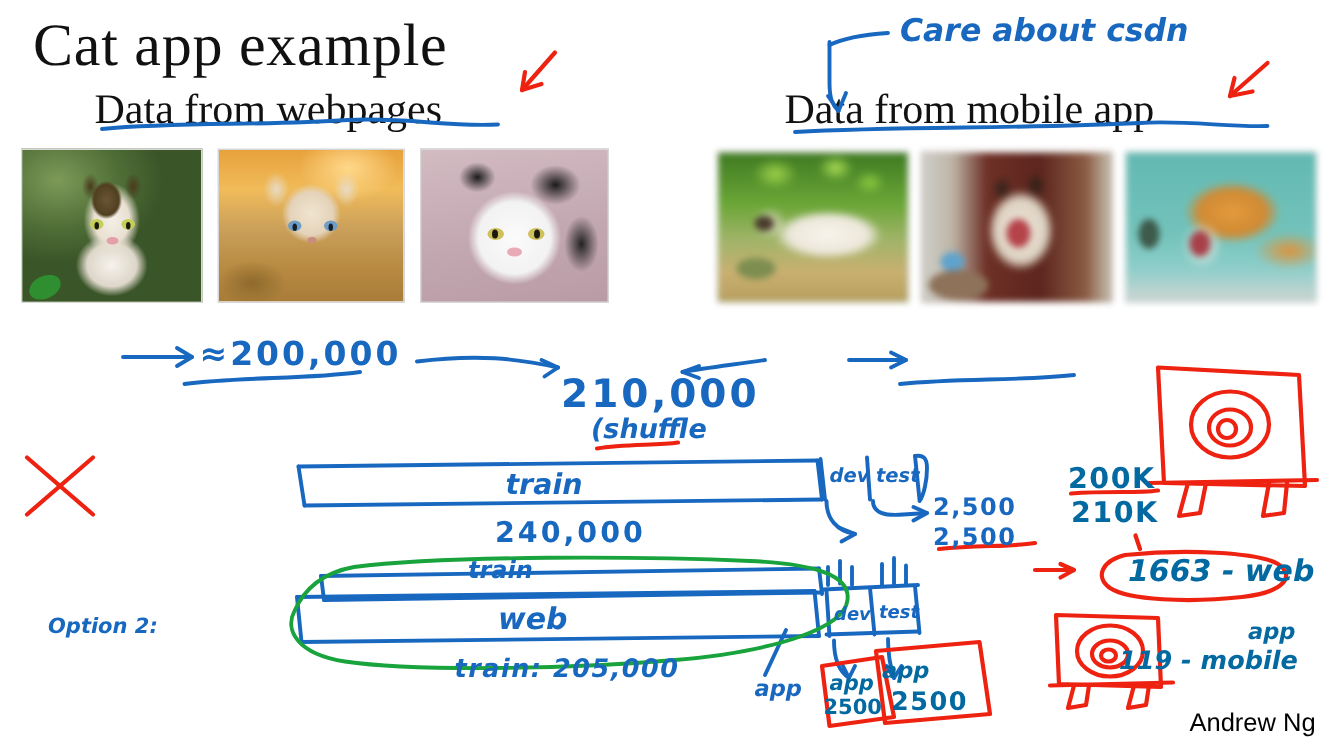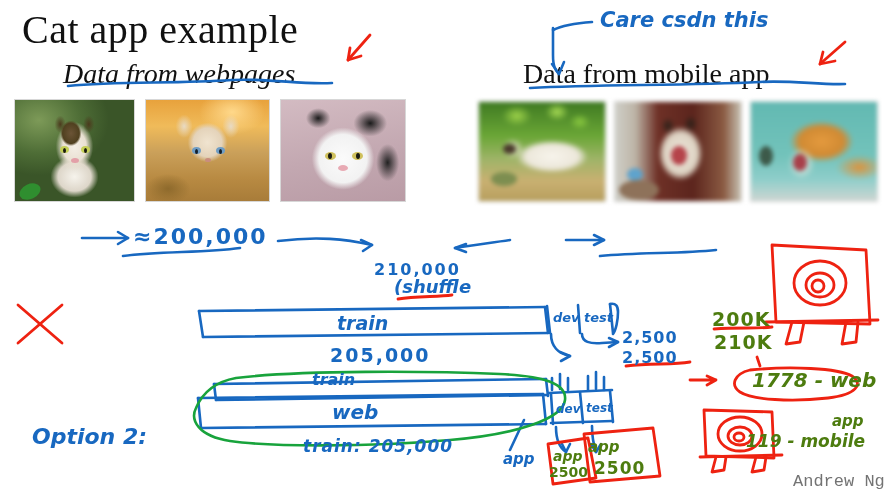--- a/index.html
+++ b/index.html
@@ -5,42 +5,42 @@
   html,body{margin:0;padding:0;background:#fff;}
   body{width:896px;height:501px;position:relative;overflow:hidden;
        font-family:"Liberation Sans",sans-serif;}
   .stage{position:absolute;inset:0;width:896px;height:501px;}
   .abs{position:absolute;}
 
   
   .title{font-family:"Liberation Serif",serif;font-size:40px;color:#111;
          left:22px;top:6px;letter-spacing:.5px;}
   .hdr{font-family:"Liberation Serif",serif;font-size:28px;color:#111;white-space:nowrap;}
-  .hdr.left{left:63px;top:58px;font-style:italic;}
+  .hdr.left{left:63px;top:58px;}
   .hdr.right{left:523px;top:58px;}
 
   
   .ink{color:#1868c0;white-space:nowrap;}
-  .ink.red{color:#4d7c0f;}
+  .ink.red{color:#0369a1;}
   .hw{font-family:"DejaVu Sans",sans-serif;font-weight:600;}
   .hw-i{font-style:italic;}
 
   
   .photo{position:absolute;border:1px solid #d7d7d7;overflow:hidden;}
   .blurred{filter:blur(2.2px);}
   .ph-in{position:absolute;inset:0;}
   .dot{position:absolute;border-radius:50%;}
 
   svg.ov{position:absolute;left:0;top:0;width:896px;height:501px;
          overflow:visible;pointer-events:none;}
 
   .wm{position:absolute;left:455px;top:470px;font-family:"Liberation Serif",serif;
       font-size:21px;color:#e3e3e3;letter-spacing:.5px;white-space:nowrap;}
-  .ng{position:absolute;left:793px;top:472px;font-size:17px;color:#737373;
-      font-family:Liberation Mono, monospace;white-space:nowrap;}
+  .ng{position:absolute;left:793px;top:472px;font-size:17px;color:#000000;
+      font-family:Liberation Sans, sans-serif;white-space:nowrap;}
 </style>
 </head>
 <body>
 
 <div class="stage">
 
   <div class="abs title">Cat app example</div>
   <div class="abs hdr left">Data from webpages</div>
   <div class="abs hdr right">Data from mobile app</div>
 
@@ -244,46 +244,46 @@
         <ellipse cx="740" cy="434" rx="22" ry="17"></ellipse>
         <ellipse cx="740" cy="436" rx="12" ry="9"></ellipse>
         <ellipse cx="739" cy="437" rx="5" ry="4"></ellipse>
       </g>
 
       <path d="M548 444 L588 438 L596 478 L553 484 Z"></path>
       <path d="M584 434 L653 428 L660 476 L590 482 Z"></path>
     </g>
   </svg>
 
-  <div class="abs ink hw hw-i" style="left:600px;top:8px;font-size:21px;">Care csdn this</div>
+  <div class="abs ink hw hw-i" style="left:600px;top:8px;font-size:21px;">Care about csdn</div>
 
   <div class="abs ink hw" style="left:133px;top:224px;font-size:22px;letter-spacing:2px;text-align:center;">≈200,000</div>
-  <div class="abs ink hw" style="left:374px;top:260px;font-size:16px;letter-spacing:2px;">210,000</div>
+  <div class="abs ink hw" style="left:374px;top:248px;font-size:26px;letter-spacing:2px;">210,000</div>
   <div class="abs ink hw hw-i" style="left:394px;top:276px;font-size:18px;">(shuffle</div>
 
   <div class="abs ink hw hw-i" style="left:337px;top:312px;font-size:19px;">train</div>
   <div class="abs ink hw hw-i" style="left:553px;top:310px;font-size:13px;">dev</div>
   <div class="abs ink hw hw-i" style="left:584px;top:310px;font-size:13px;">test</div>
-  <div class="abs ink hw" style="left:330px;top:344px;font-size:19px;letter-spacing:2px;">205,000</div>
+  <div class="abs ink hw" style="left:330px;top:344px;font-size:19px;letter-spacing:2px;">240,000</div>
   <div class="abs ink hw" style="left:622px;top:328px;font-size:16px;letter-spacing:1px;">2,500</div>
   <div class="abs ink hw" style="left:622px;top:348px;font-size:16px;letter-spacing:1px;">2,500</div>
 
-  <div class="abs ink hw hw-i" style="left:32px;top:424px;font-size:22px;text-align:right;">Option 2:</div>
+  <div class="abs ink hw hw-i" style="left:32px;top:410px;font-size:14px;text-align:right;">Option 2:</div>
   <div class="abs ink hw hw-i" style="left:312px;top:370px;font-size:16px;">train</div>
   <div class="abs ink hw hw-i" style="left:332px;top:400px;font-size:20px;">web</div>
   <div class="abs ink hw hw-i" style="left:303px;top:436px;font-size:17px;letter-spacing:1px;">train: 205,000</div>
   <div class="abs ink hw hw-i" style="left:503px;top:450px;font-size:15px;">app</div>
   <div class="abs ink hw hw-i" style="left:556px;top:402px;font-size:12px;">dev</div>
   <div class="abs ink hw hw-i" style="left:586px;top:401px;font-size:12px;">test</div>
 
   <div class="abs ink red hw hw-i" style="left:553px;top:448px;font-size:14px;">app</div>
   <div class="abs ink red hw" style="left:549px;top:464px;font-size:14px;">2500</div>
   <div class="abs ink red hw hw-i" style="left:588px;top:438px;font-size:15px;">app</div>
   <div class="abs ink red hw" style="left:594px;top:458px;font-size:17px;letter-spacing:1px;">2500</div>
 
   <div class="abs ink red hw" style="left:712px;top:308px;font-size:19px;letter-spacing:1px;">200K</div>
   <div class="abs ink red hw" style="left:714px;top:331px;font-size:19px;letter-spacing:1px;">210K</div>
-  <div class="abs ink red hw hw-i" style="left:752px;top:368px;font-size:20px;">1778 - web</div>
+  <div class="abs ink red hw hw-i" style="left:752px;top:368px;font-size:20px;">1663 - web</div>
   <div class="abs ink red hw hw-i" style="left:746px;top:392px;font-size:17px;margin-top:39px;">119 - mobile</div>
   <div class="abs ink red hw hw-i" style="left:832px;top:412px;font-size:15px;">app</div>
 
   <div class="ng">Andrew Ng</div>
 </div>
 
 </body></html>

